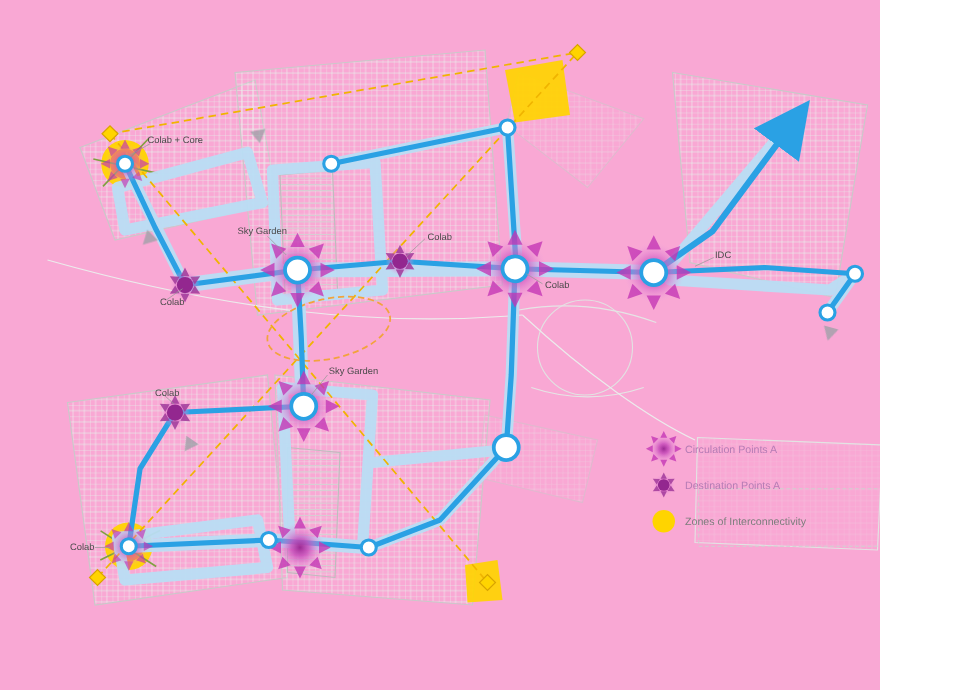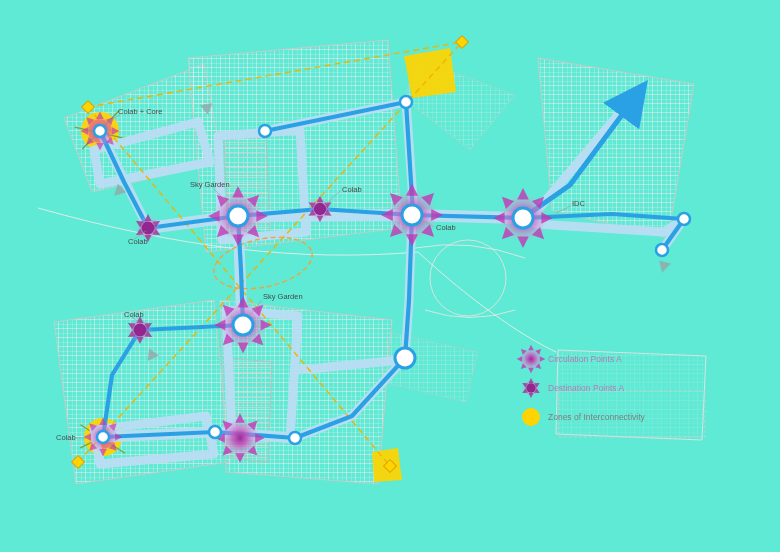--- a/index.html
+++ b/index.html
@@ -1,16 +1,16 @@
 <!DOCTYPE html>
 <html><head>
 <meta charset="utf-8">
 <style>
   html,body{margin:0;padding:0;background:#ffffff;}
-  .canvas{position:relative;width:780px;height:552px;background:#5eead4;overflow:hidden;
+  .canvas{position:relative;width:704px;height:552px;background:#f9a8d4;overflow:hidden;
           font-family:"Liberation Sans",sans-serif;}
   svg{display:block;}
   text{font-family:"Liberation Sans",sans-serif;}
   .lbl{font-size:7.5px;fill:#4a4a4a;}
   .legend-text{font-size:8.5px;fill:#b57cb5;}
   .legend-text.dark{fill:#7d7d7d;}
 </style>
 </head>
 <body>
 

